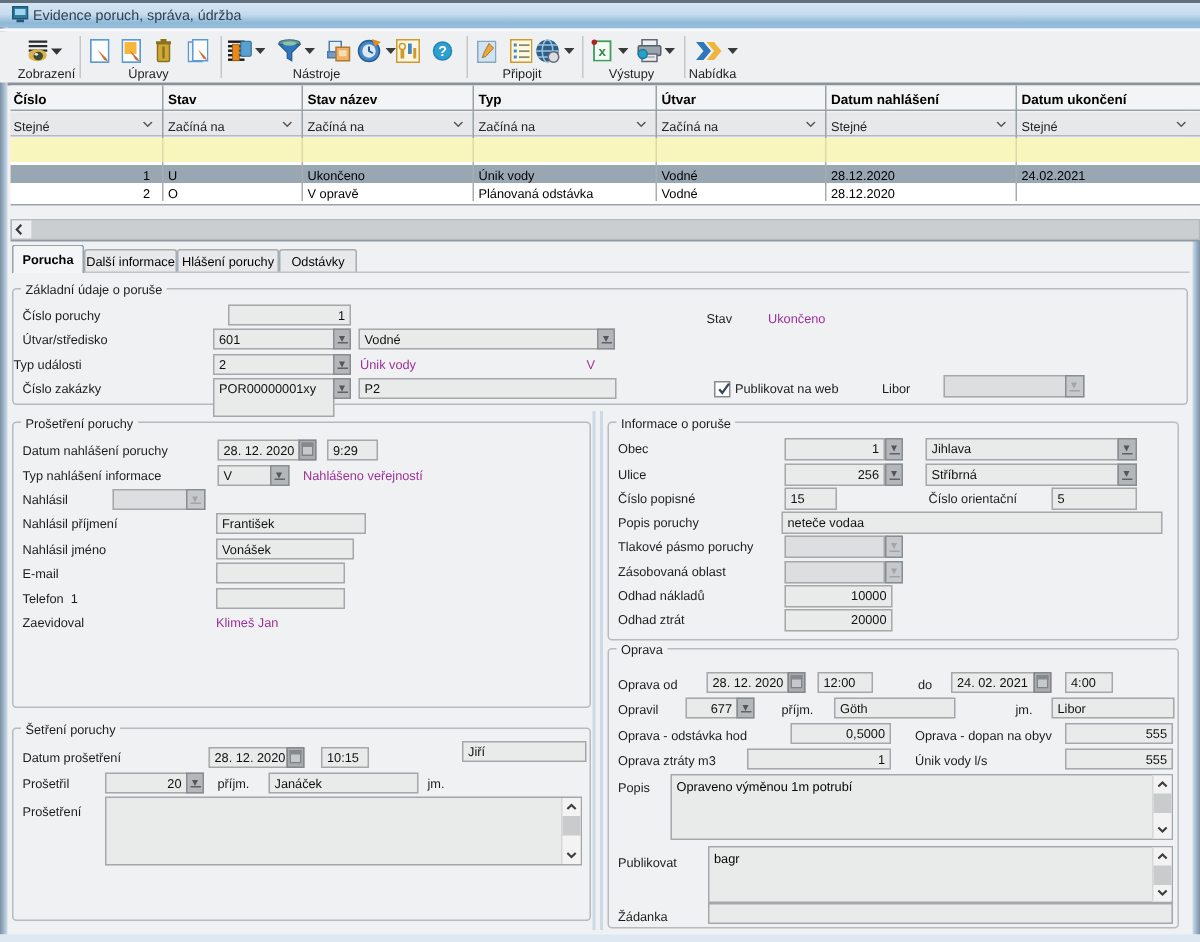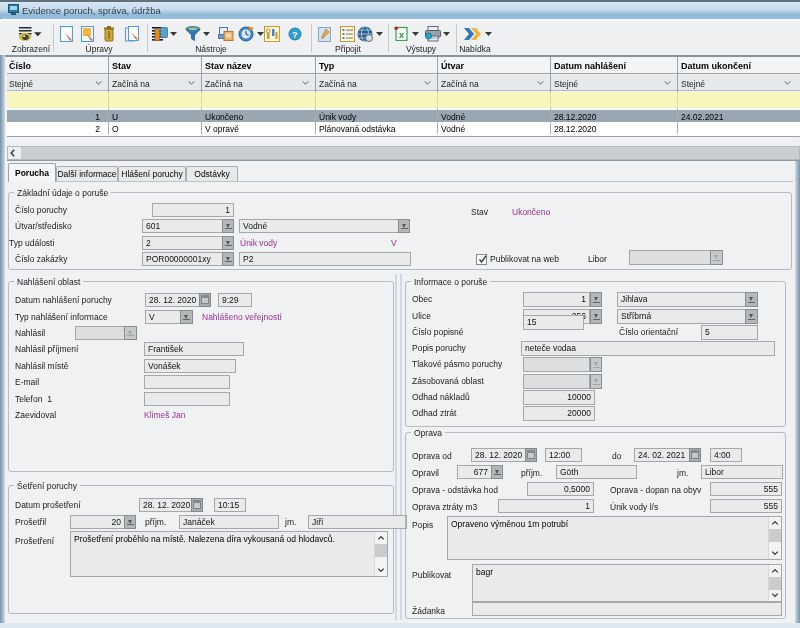--- a/index.html
+++ b/index.html
@@ -305,60 +305,60 @@
 <div class="inp" style="left:239px;top:219px;width:160px;height:14px">Vodné</div>
 <div class="spn" style="left:398px;top:219px;width:12px;height:14px"></div>
 
 <div class="lbl" style="left:9px;top:238px">Typ události</div>
 <div class="inp" style="left:142px;top:236px;width:81px;height:14px">2</div>
 <div class="spn" style="left:222px;top:236px;width:12px;height:14px"></div>
 <div class="lbl pur" style="left:240px;top:238px">Únik vody</div>
 <div class="lbl pur" style="left:391px;top:238px">V</div>
 
 <div class="lbl" style="left:15px;top:254px">Číslo zakázky</div>
-<div class="inp" style="left:142px;top:252px;width:81px;height:14px">POR00000001xy</div>
+<div class="inp" style="left:142px;top:252px;width:81px;height:26px">POR00000001xy</div>
 <div class="spn" style="left:222px;top:252px;width:12px;height:14px"></div>
 <div class="inp" style="left:239px;top:252px;width:172px;height:14px">P2</div>
 
 <div class="lbl" style="left:471px;top:207px">Stav</div>
 <div class="lbl pur" style="left:512px;top:207px">Ukončeno</div>
 
 <div class="abs" style="left:476px;top:254px;width:11px;height:11px;background:#fdfdfd;border:1px solid #888b8e"></div>
 <svg class="abs" style="left:478px;top:255px" width="9" height="9" viewBox="0 0 9 9">
     <path d="M1.5 4.5 L3.5 7 L8 0.8" fill="none" stroke="#39465a" stroke-width="1.5"></path>
   </svg>
 <div class="lbl" style="left:490px;top:254px">Publikovat na web</div>
 <div class="lbl" style="left:588px;top:254px">Libor</div>
 <div class="inp" style="left:629px;top:250px;width:82px;height:15px;background:#dcdedf"></div>
 <div class="spn d" style="left:710px;top:250px;width:13px;height:15px;background:#c6c9cb"></div>
 
 <div class="abs" style="left:395px;top:274px;width:2px;height:346px;background:#ccd9e6"></div>
 <div class="abs" style="left:400px;top:274px;width:2px;height:346px;background:#ccd9e6"></div>
 
 <div class="grp" style="left:8px;top:281px;width:386px;height:191px"></div>
-<div class="glab" style="left:14px;top:277px">Nahlášení oblast</div>
+<div class="glab" style="left:14px;top:277px">Prošetření poruchy</div>
 
 <div class="lbl" style="left:15px;top:295px">Datum nahlášení poruchy</div>
 <div class="inp" style="left:145px;top:293px;width:55px;height:14px">28. 12. 2020</div>
 <div class="cal" style="left:199px;top:293px;width:12px;height:14px"></div>
 <div class="inp" style="left:218px;top:293px;width:34px;height:14px">9:29</div>
 
 <div class="lbl" style="left:15px;top:312px">Typ nahlášení informace</div>
 <div class="inp" style="left:145px;top:310px;width:36px;height:14px">V</div>
 <div class="spn" style="left:180px;top:310px;width:13px;height:14px"></div>
 <div class="lbl pur" style="left:202px;top:312px">Nahlášeno veřejností</div>
 
 <div class="lbl" style="left:15px;top:328px">Nahlásil</div>
 <div class="inp" style="left:75px;top:326px;width:50px;height:14px;background:#dcdedf"></div>
 <div class="spn d" style="left:124px;top:326px;width:13px;height:14px;background:#c6c9cb"></div>
 
 <div class="lbl" style="left:15px;top:344px">Nahlásil příjmení</div>
 <div class="inp" style="left:144px;top:342px;width:100px;height:14px">František</div>
 
-<div class="lbl" style="left:15px;top:361px">Nahlásil místě</div>
+<div class="lbl" style="left:15px;top:361px">Nahlásil jméno</div>
 <div class="inp" style="left:144px;top:359px;width:92px;height:14px">Vonášek</div>
 
 <div class="lbl" style="left:15px;top:377px">E-mail</div>
 <div class="inp" style="left:144px;top:375px;width:86px;height:14px"></div>
 
 <div class="lbl" style="left:15px;top:394px">Telefon&nbsp;&nbsp;1</div>
 <div class="inp" style="left:144px;top:392px;width:86px;height:14px"></div>
 
 <div class="lbl" style="left:15px;top:410px">Zaevidoval</div>
 <div class="lbl pur" style="left:144px;top:410px">Klimeš Jan</div>
@@ -372,21 +372,21 @@
 <div class="inp" style="left:617px;top:292px;width:129px;height:15px">Jihlava</div>
 <div class="spn" style="left:745px;top:292px;width:13px;height:15px"></div>
 
 <div class="lbl" style="left:412px;top:311px">Ulice</div>
 <div class="inp r" style="left:523px;top:309px;width:67px;height:15px">256</div>
 <div class="spn" style="left:590px;top:309px;width:12px;height:15px"></div>
 <div class="inp" style="left:617px;top:309px;width:129px;height:15px">Stříbrná</div>
 <div class="spn" style="left:745px;top:309px;width:13px;height:15px"></div>
 
 <div class="lbl" style="left:412px;top:327px">Číslo popisné</div>
-<div class="inp" style="left:523px;top:315px;width:61px;height:15px">15</div>
+<div class="inp" style="left:523px;top:325px;width:35px;height:15px">15</div>
 <div class="lbl" style="left:619px;top:327px">Číslo orientační</div>
 <div class="inp" style="left:701px;top:325px;width:57px;height:15px">5</div>
 
 <div class="lbl" style="left:412px;top:343px">Popis poruchy</div>
 <div class="inp" style="left:521px;top:341px;width:254px;height:15px">neteče vodaa</div>
 
 <div class="lbl" style="left:412px;top:359px">Tlakové pásmo poruchy</div>
 <div class="inp" style="left:523px;top:357px;width:67px;height:15px;background:#dcdedf"></div>
 <div class="spn d" style="left:590px;top:357px;width:12px;height:15px;background:#c6c9cb"></div>
 
@@ -407,34 +407,33 @@
 <div class="inp" style="left:139px;top:498px;width:53px;height:14px">28. 12. 2020</div>
 <div class="cal" style="left:191px;top:498px;width:12px;height:14px"></div>
 <div class="inp" style="left:214px;top:498px;width:32px;height:14px">10:15</div>
 
 <div class="lbl" style="left:15px;top:517px">Prošetřil</div>
 <div class="inp r" style="left:70px;top:515px;width:55px;height:14px">20</div>
 <div class="spn" style="left:124px;top:515px;width:12px;height:14px"></div>
 <div class="lbl" style="left:145px;top:517px">příjm.</div>
 <div class="inp" style="left:179px;top:515px;width:100px;height:14px">Janáček</div>
 <div class="lbl" style="left:285px;top:517px">jm.</div>
-<div class="inp" style="left:308px;top:515px;width:99px;height:14px">Jiří</div>
+<div class="inp" style="left:308px;top:494px;width:83px;height:14px">Jiří</div>
 
 <div class="lbl" style="left:15px;top:536px">Prošetření</div>
 <div class="tarea" style="left:70px;top:531px;width:318px;height:46px">
   <div class="vsb">
     <svg class="sarr" style="top:3px" width="13" height="6" viewBox="0 0 13 6">
         <path d="M3.5 4.5 L6.5 1.5 L9.5 4.5" fill="none" stroke="#3c3c3c" stroke-width="1.5"></path>
       </svg>
     <svg class="sarr" style="bottom:3px" width="13" height="6" viewBox="0 0 13 6">
         <path d="M3.5 1.5 L6.5 4.5 L9.5 1.5" fill="none" stroke="#3c3c3c" stroke-width="1.5"></path>
       </svg>
     <div style="position:absolute;right:0;top:12px;width:12px;height:13px;background:#c9cbcc"></div>
   </div>
-  <div style="position:absolute;left:3px;top:2px;font-size:8.5px;line-height:10px;white-space:nowrap">Prošetření proběhlo na místě. Nalezena díra vykousaná od hlodavců.</div>
 </div>
 
 <div class="grp" style="left:405px;top:432px;width:381px;height:187px"></div>
 <div class="glab" style="left:411px;top:428px">Oprava</div>
 
 <div class="lbl" style="left:412px;top:451px">Oprava od</div>
 <div class="inp" style="left:471px;top:448px;width:55px;height:14px">28. 12. 2020</div>
 <div class="cal" style="left:525px;top:448px;width:12px;height:14px"></div>
 <div class="inp" style="left:545px;top:448px;width:37px;height:14px">12:00</div>
 <div class="lbl" style="left:612px;top:451px">do</div>

